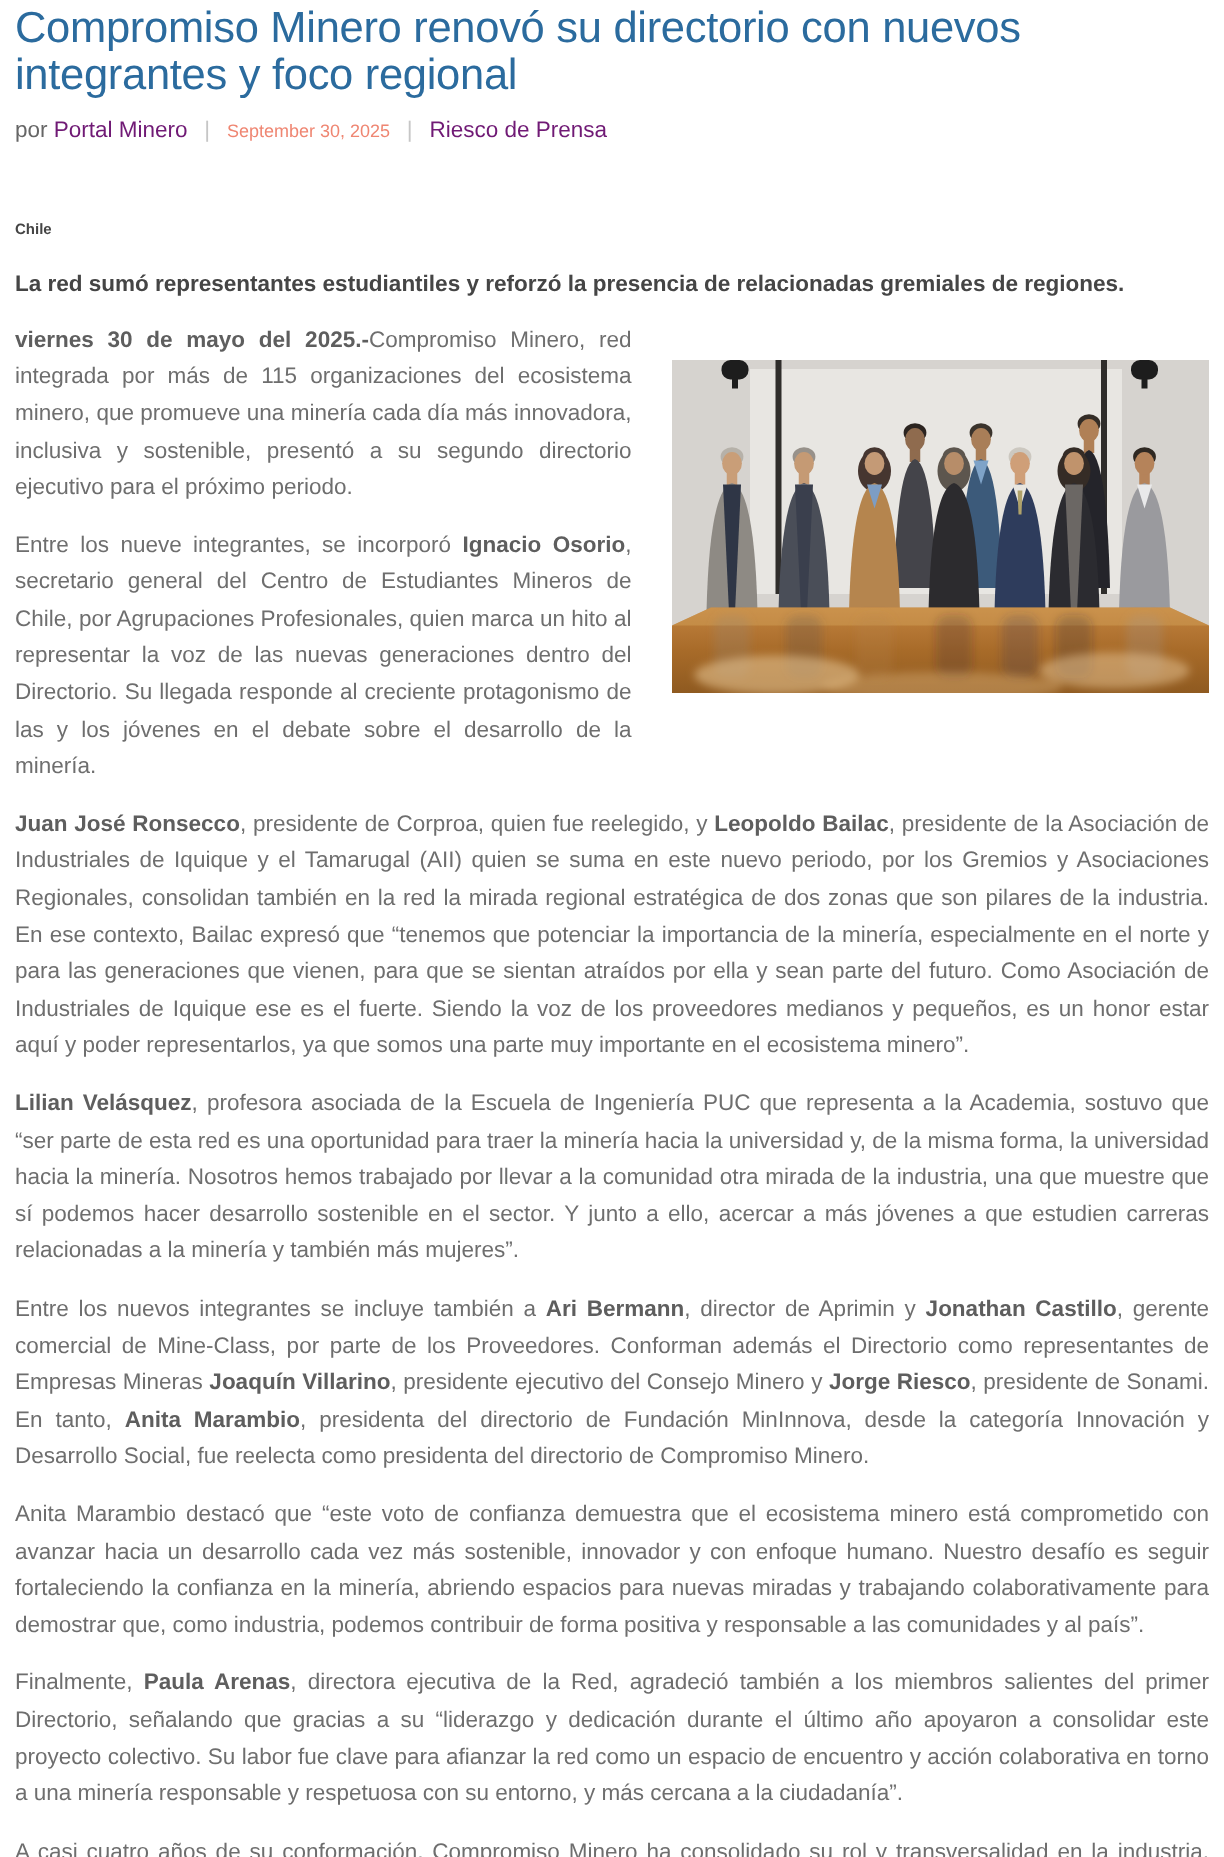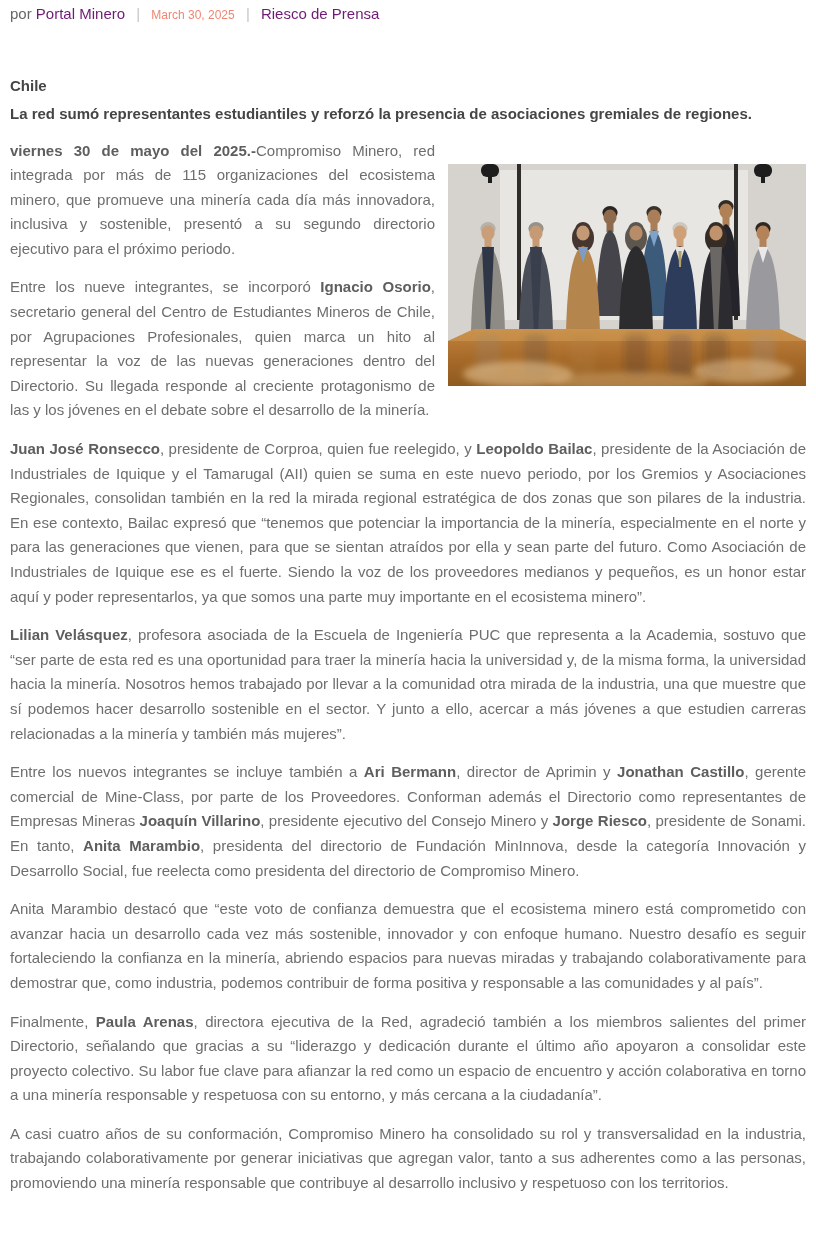--- a/index.html
+++ b/index.html
@@ -21,70 +21,71 @@
   .byline {
     font-size: 15px;
     color: #666;
     line-height: 19px;
     white-space: nowrap;
   }
   .byline a { color: #701a75; text-decoration: none; cursor: pointer; }
   .byline .sep { color: #c6c6c6; margin: 0 7px; }
   .byline .date { font-size: 12px; color: var(--date-salmon, #ef8672); }
   p.country {
-    margin: 50px 0 6px 0;
-    font-size: 15px;
+    margin: 50px 0 17px 0;
+    font-size: 10px;
     line-height: 1.45;
     font-weight: 700;
     color: #454545;
   }
   p.lead {
     margin: 0 0 14px 0;
     font-size: 15px;
     line-height: 1.45;
     font-weight: 700;
     color: #454545;
   }
   p.body {
     margin: 0 0 14px 0;
     font-size: 15px;
     line-height: 1.64;
     color: #6e6e6e;
     text-align: justify;
   }
   p.body strong { font-weight: 700; color: #5e5e5e; }
-  .media-row { display: flex; align-items: flex-start; gap: 13px; }
+  .media-row { display: flex; align-items: flex-start; gap: 27px; }
   .media-row .col-text { flex: 1 1 auto; min-width: 0; }
   figure.photo {
     flex: 0 0 358px;
     width: 358px;
     height: 222px;
     margin: 25px 0 8px 0;
     padding: 0;
     line-height: 0;
   }
   figure.photo svg { display: block; }
 </style>
 </head>
 <body>
 
 <div class="page">
 
+  <h1 class="post-title">Compromiso Minero renovó su directorio con nuevos integrantes y foco regional</h1>
 
   <div class="byline">
     <span>por</span>
     <a>Portal Minero</a>
     <span class="sep">|</span>
-    <span class="date">March 30, 2025</span>
+    <span class="date">September 30, 2025</span>
     <span class="sep">|</span>
     <a>Riesco de Prensa</a>
   </div>
 
   <p class="country">Chile</p>
-  <p class="lead">La red sumó representantes estudiantiles y reforzó la presencia de asociaciones gremiales de regiones.</p>
+  <p class="lead">La red sumó representantes estudiantiles y reforzó la presencia de relacionadas gremiales de regiones.</p>
 
   <div class="media-row">
     <div class="col-text">
       <p class="body"><strong>viernes 30 de mayo del 2025.-</strong><span>Compromiso Minero, red integrada por más de 115 organizaciones del ecosistema minero, que promueve una minería cada día más innovadora, inclusiva y sostenible, presentó a su segundo directorio ejecutivo para el próximo periodo.</span></p>
       <p class="body"><span>Entre los nueve integrantes, se incorporó </span><strong>Ignacio Osorio</strong><span>, secretario general del Centro de Estudiantes Mineros de Chile, por Agrupaciones Profesionales, quien marca un hito al representar la voz de las nuevas generaciones dentro del Directorio. Su llegada responde al creciente protagonismo de las y los jóvenes en el debate sobre el desarrollo de la minería.</span></p>
     </div>
     <figure class="photo" aria-label="Grupo de diez integrantes del directorio posando de pie tras una mesa de madera">
       <svg width="358" height="222" viewBox="0 0 358 222" xmlns="http://www.w3.org/2000/svg">
         <defs>
           <linearGradient id="woodGrad" x1="0" y1="0" x2="0" y2="1">

